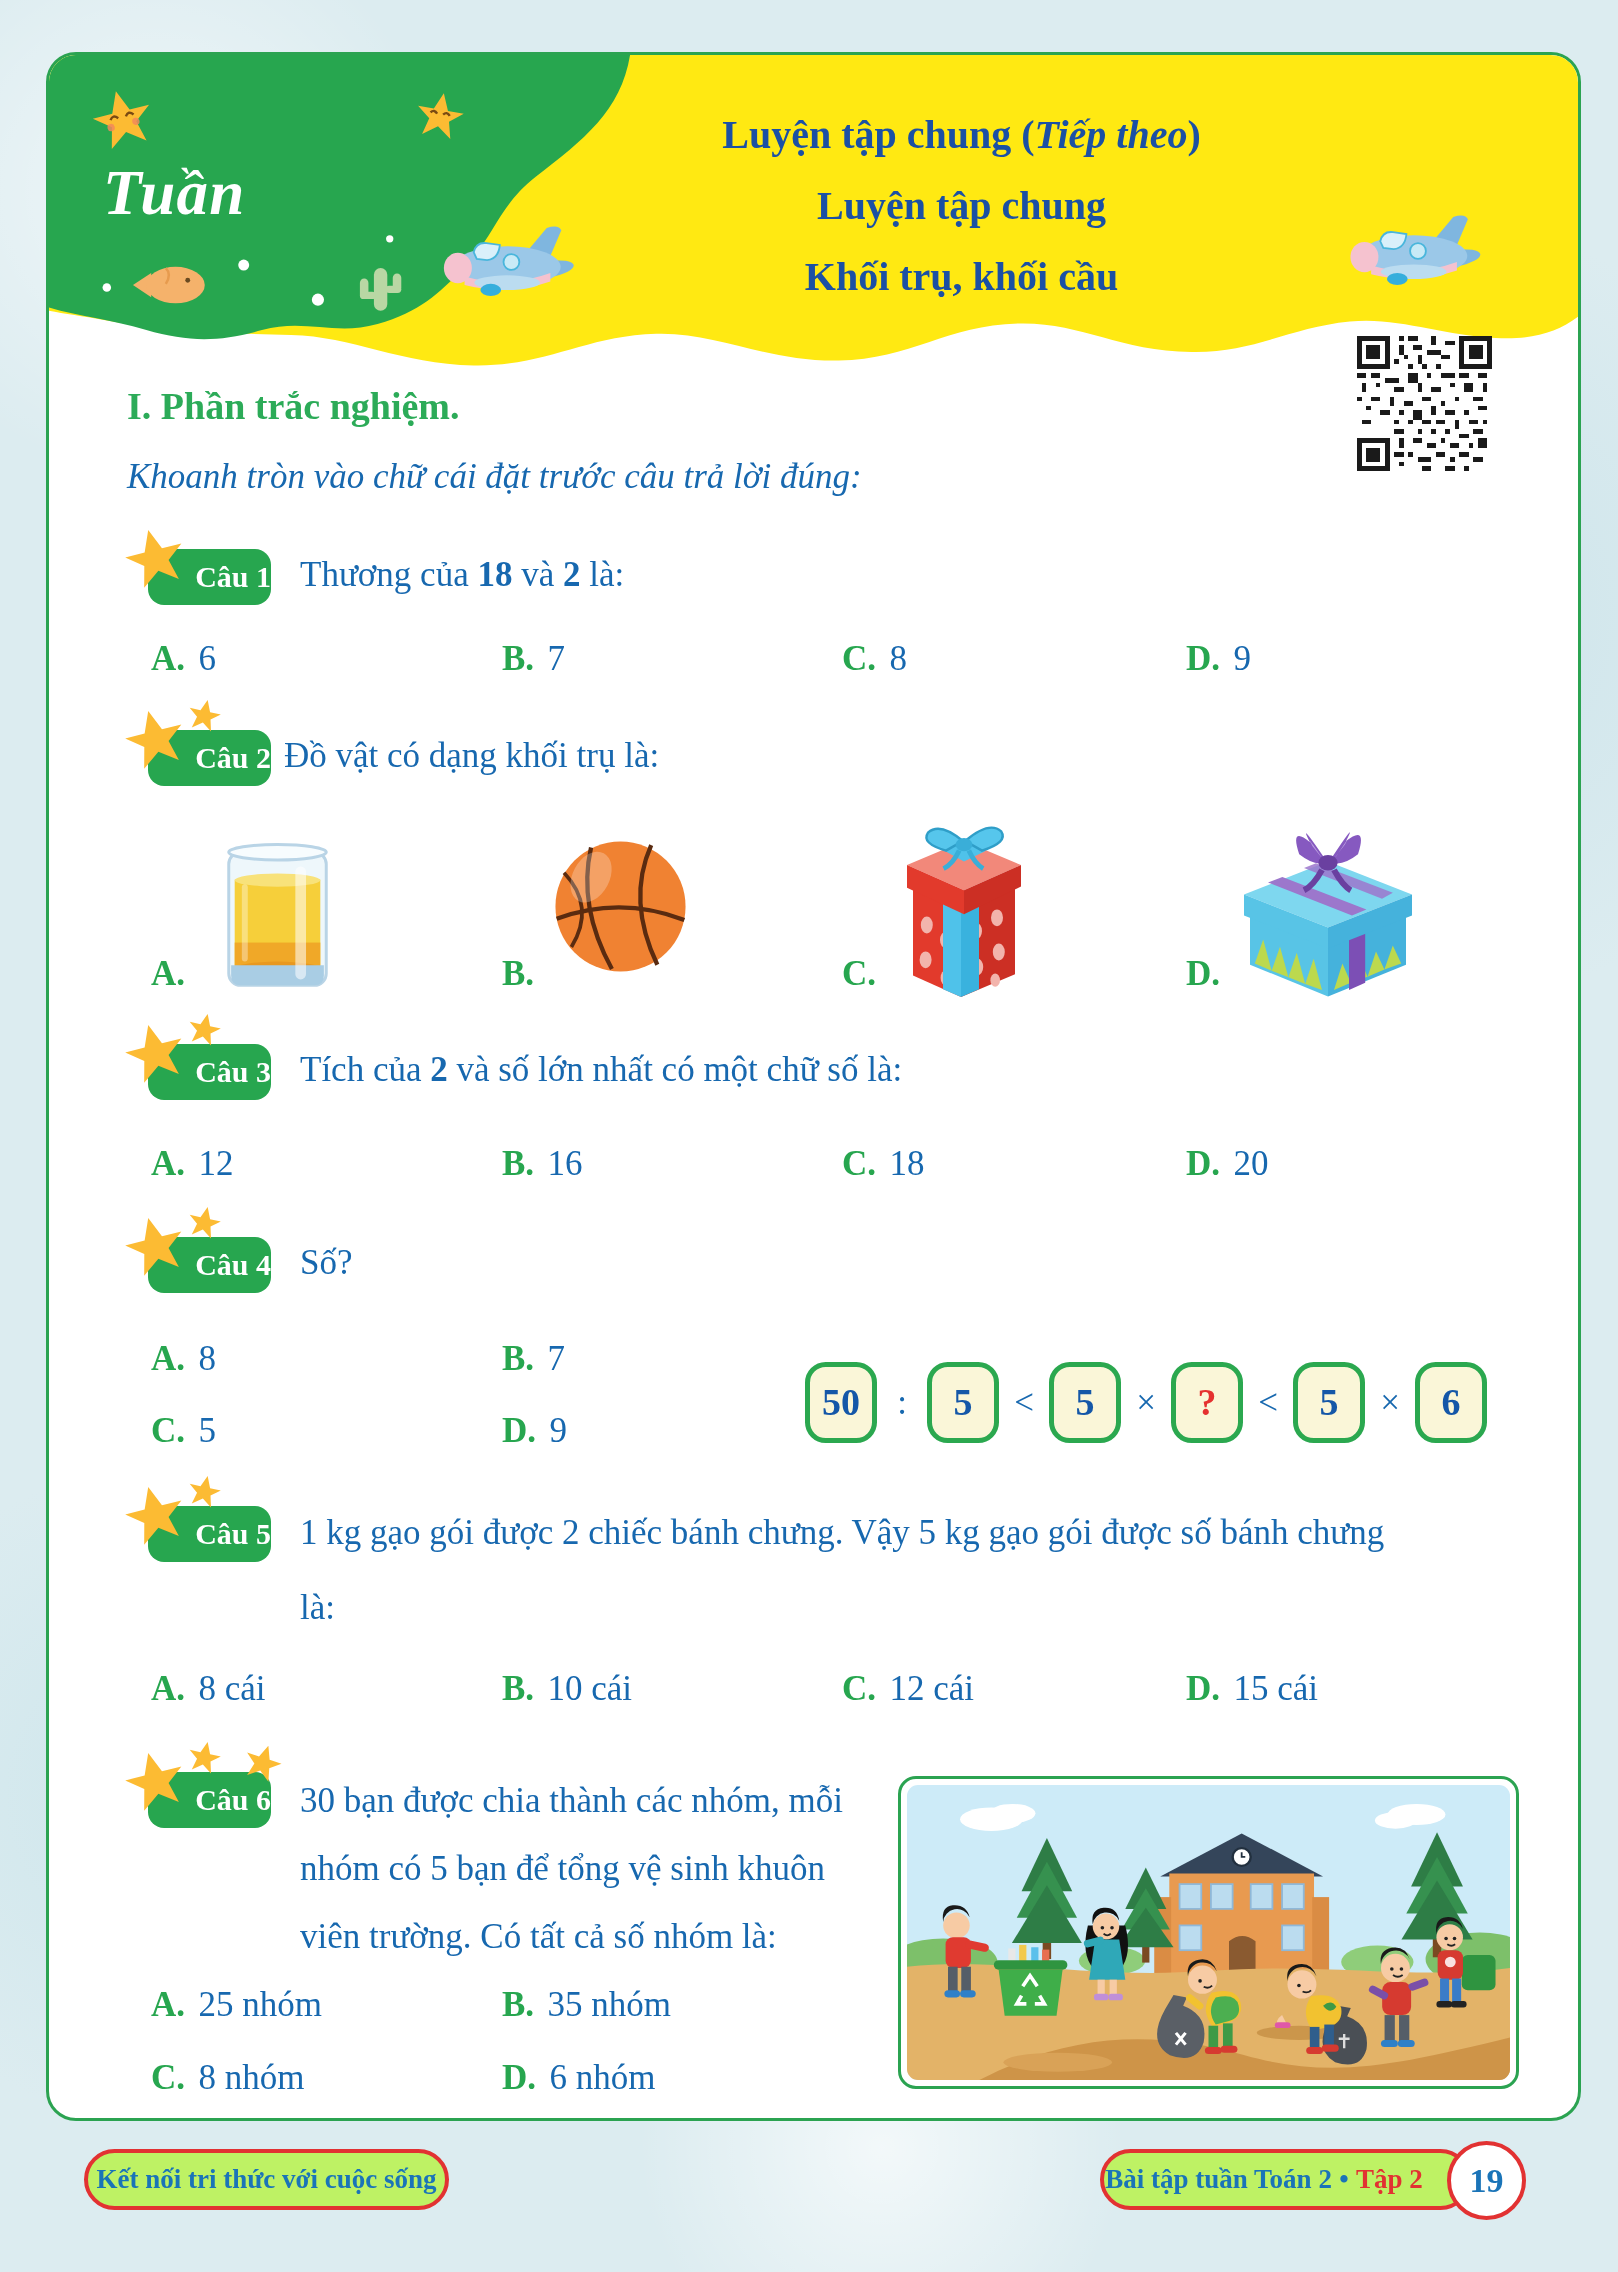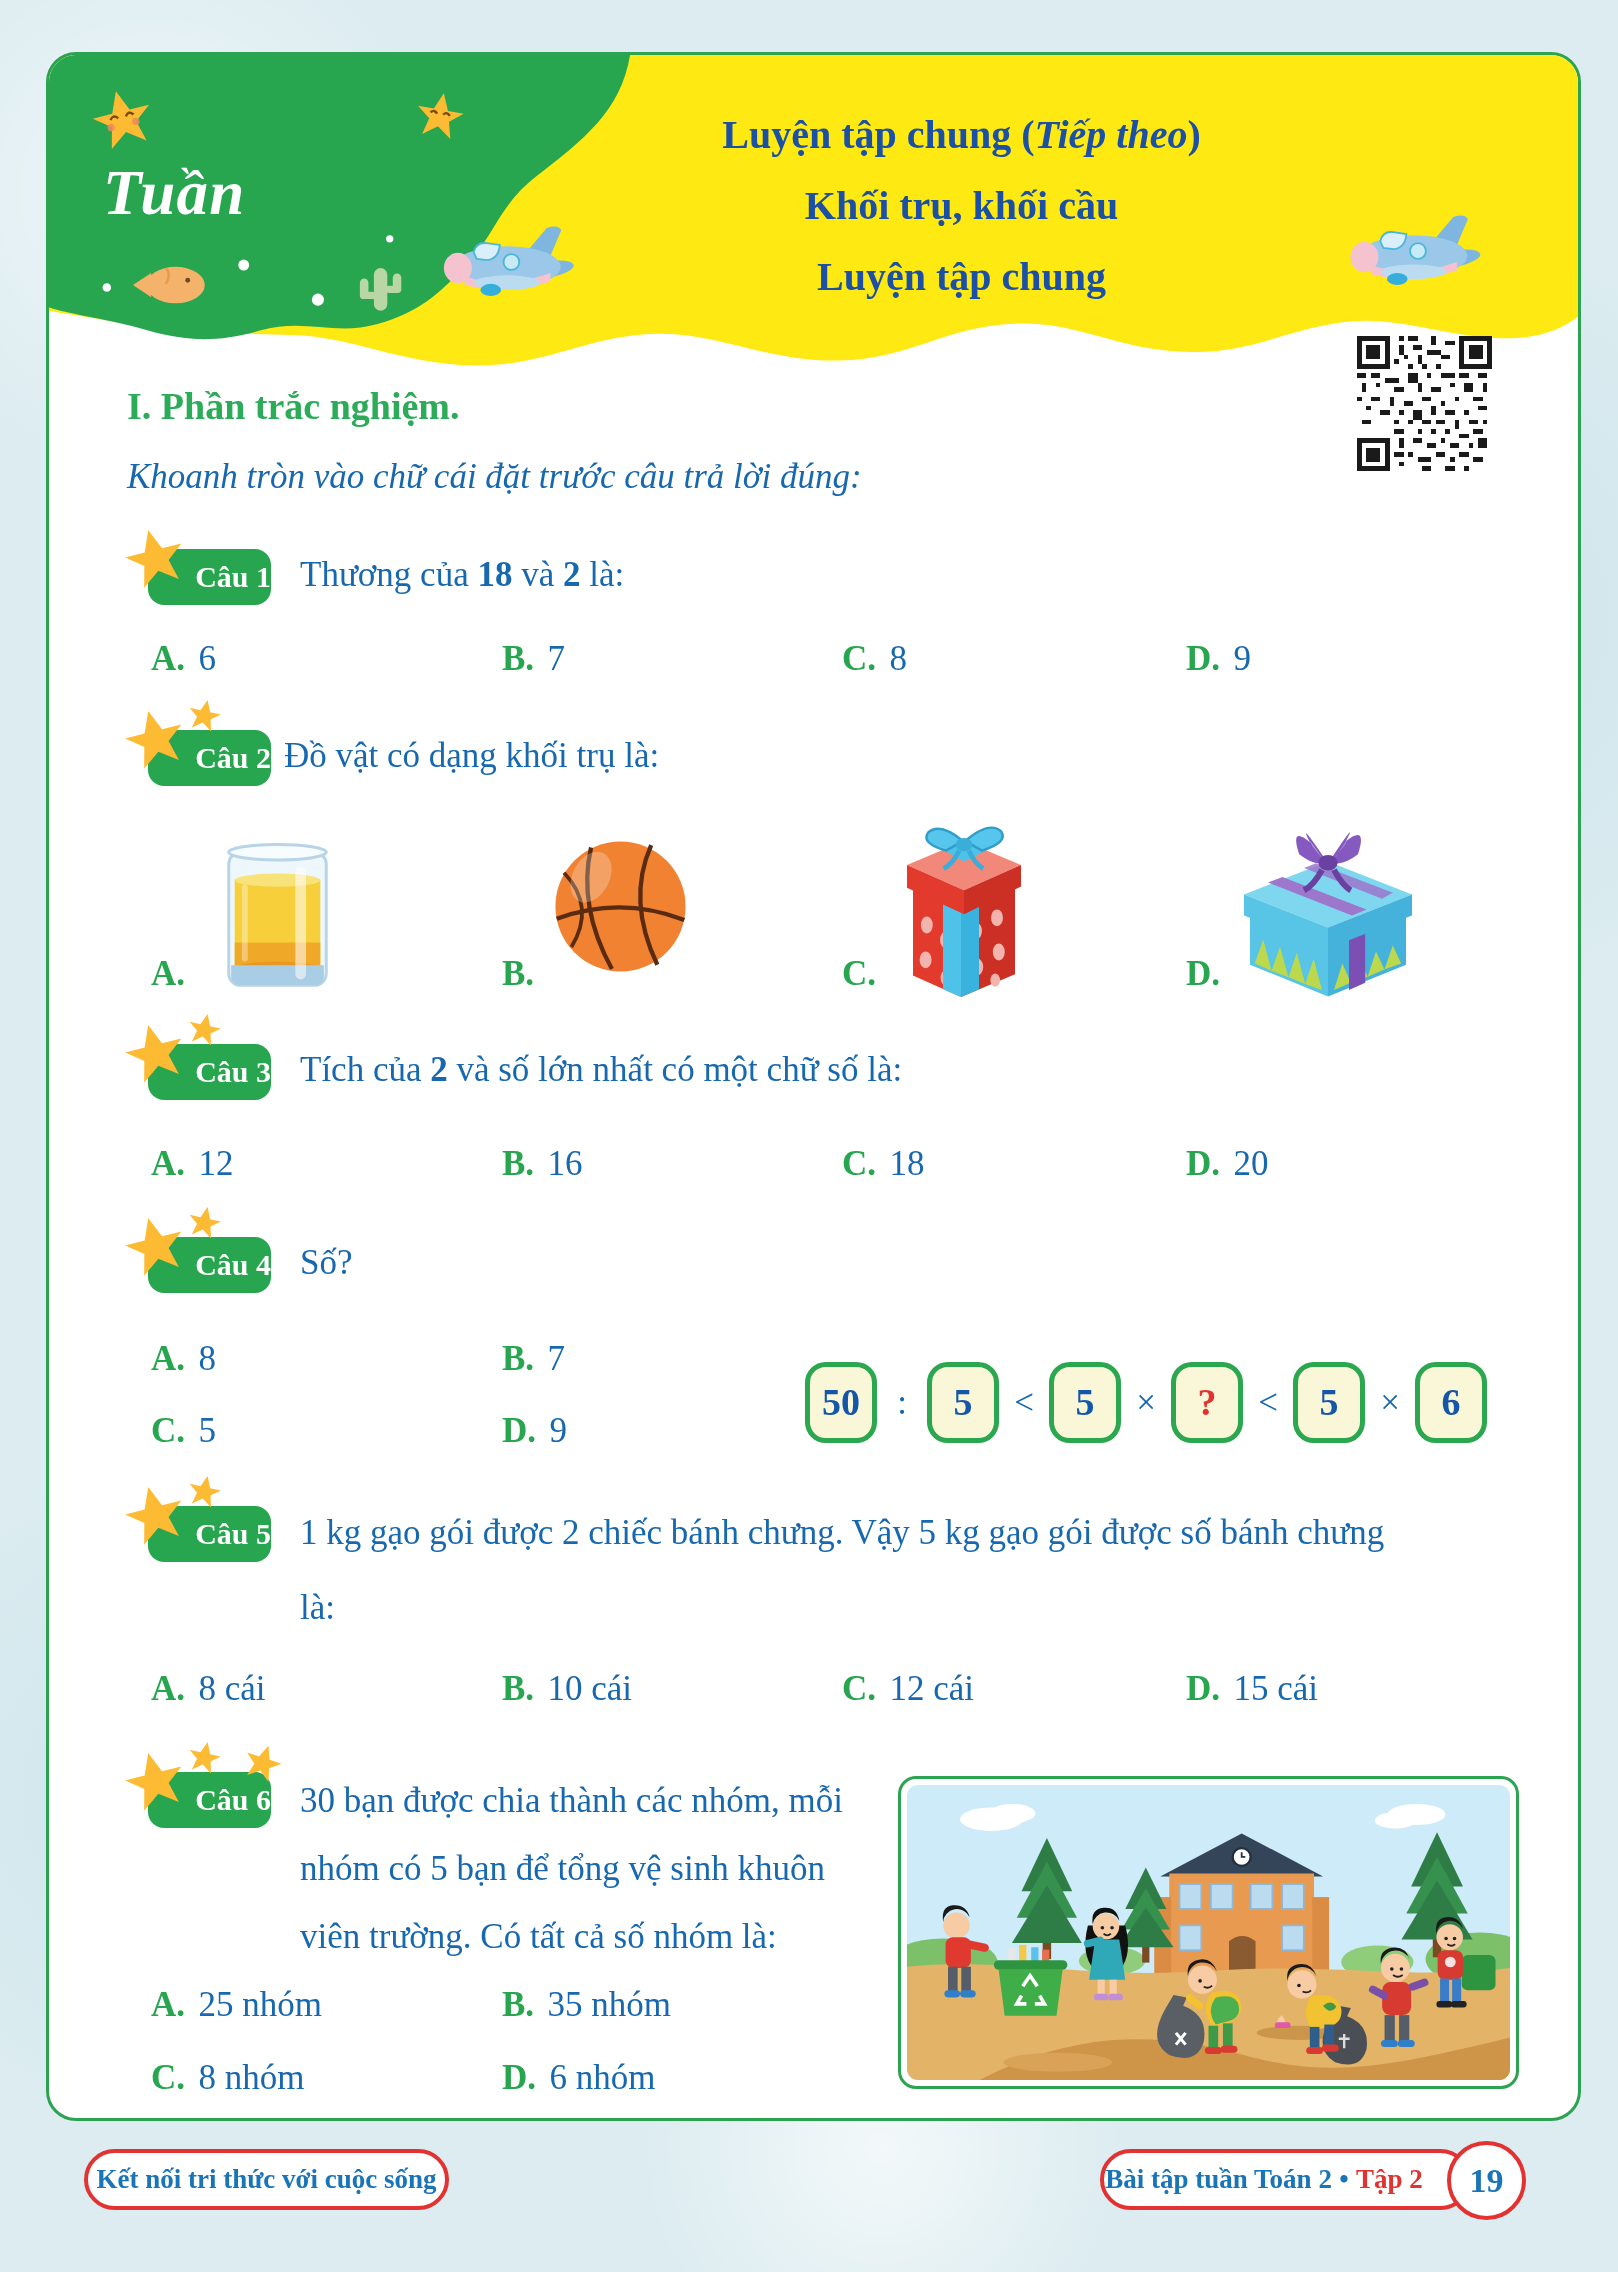--- a/index.html
+++ b/index.html
@@ -66,21 +66,21 @@
   .expr .box.red{color:#e53130;}
   .expr .op{width:50px;text-align:center;font-size:35px;color:#1768af;}
 
   .illus-frame{
     position:absolute;left:849px;top:1721px;width:621px;height:313px;background:#ffffff;
     border:3px solid #2ba351;border-radius:18px;box-sizing:border-box;padding:6px;
   }
   .illus-frame svg{width:100%;height:100%;border-radius:11px;display:block;}
 
   .footer-pill{
-    position:absolute;height:61px;background:#ffffff;border:4.3px solid #e23232;border-radius:33px;
+    position:absolute;height:61px;background:#bef264;border:4.3px solid #e23232;border-radius:33px;
     display:flex;align-items:center;justify-content:center;box-sizing:border-box;
   }
   #footer-left{left:84px;top:2149px;width:365px;}
   #footer-left span{font-size:27px;font-weight:bold;color:#1a74b8;white-space:nowrap;}
   #footer-right{left:1100px;top:2149px;width:371px;padding-right:43px;}
   #footer-right .fr{font-size:27px;font-weight:bold;white-space:nowrap;}
   #footer-right .blue{color:#1a74b8;}
   #footer-right .red{color:#e23232;}
   #footer-right .sep{margin:0 7.3px;}
   .page-circle{
@@ -155,22 +155,22 @@
       <path d="M5,-5 q5,-7 11,0" stroke="#7a4a12" stroke-width="4" fill="none"></path>
     </g>
     <use href="#plane" transform="translate(638,280)"></use>
     <use href="#plane" transform="translate(2128,262)"></use>
   </svg>
 
   <div class="week-label">Tuần</div>
 
   <div class="titles">
     <div class="title-line"><span>Luyện tập chung (</span><span class="it">Tiếp theo</span><span>)</span></div>
+    <div class="title-line">Luyện tập chung</div>
     <div class="title-line">Khối trụ, khối cầu</div>
-    <div class="title-line">Luyện tập chung</div>
   </div>
 
   <svg class="qr" viewBox="0 0 29 29" shape-rendering="crispEdges">
     <rect width="29" height="29" fill="#ffffff"></rect>
     <g fill="#1a1a1a">
       <rect x="0" y="0" width="7" height="7"></rect>
         <rect x="22" y="0" width="7" height="7"></rect>
         <rect x="0" y="22" width="7" height="7"></rect>
       <rect x="1" y="1" width="5" height="5" fill="#ffffff"></rect>
         <rect x="23" y="1" width="5" height="5" fill="#ffffff"></rect>

